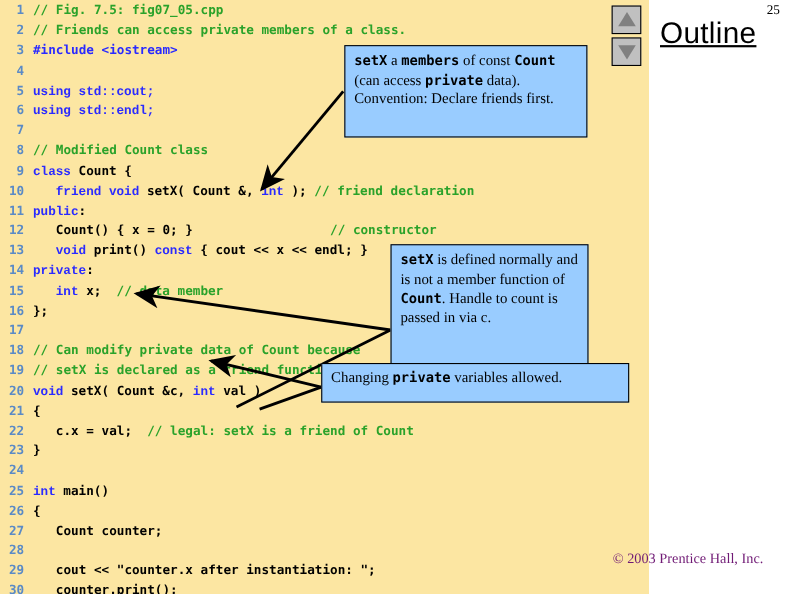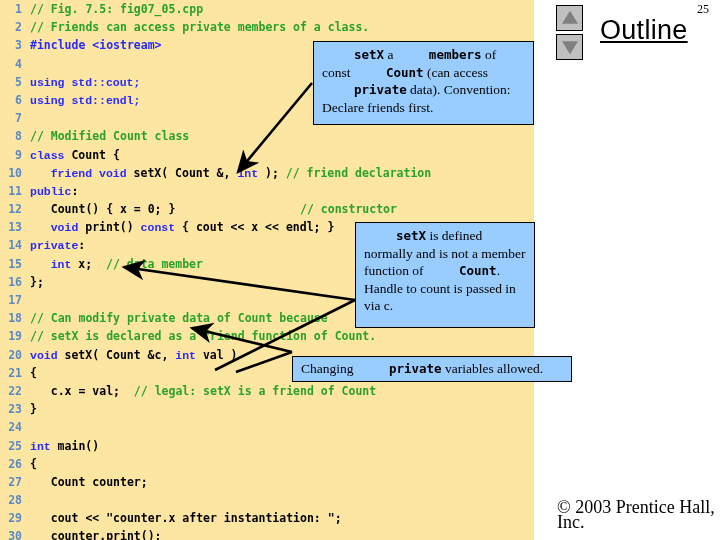--- a/index.html
+++ b/index.html
@@ -14,21 +14,21 @@
     height: 540px;
     overflow: hidden;
     background: #ffffff;
     font-family: "Liberation Serif", serif;
   }
   
   #code-panel {
     position: absolute;
     left: 0;
     top: 0;
-    width: 534px;
+    width: 590px;
     height: 540px;
     background: #fce6a2;
   }
   #code-listing {
     position: absolute;
     left: 0;
     top: 0;
     width: 534px;
     font-family: "DejaVu Sans Mono", "Liberation Mono", monospace;
     font-size: 11.5px;
@@ -63,25 +63,24 @@
     color: #000000;
     line-height: 17.5px;
     padding: 4px 7px 5px 8px;
     box-sizing: border-box;
     z-index: 6;
   }
   .callout b {
     font-family: "DejaVu Sans Mono", "Liberation Mono", monospace;
     font-weight: bold;
     font-size: 12.5px;
-    margin-left: 32px;
   }
   #callout-friend   { left: 313px; top: 41px;  width: 221px; height: 84px; }
-  #callout-setx     { left: 355px; top: 222px; width: 180px; height: 106px; }
-  #callout-private  { left: 292px; top: 356px; width: 280px; height: 26px;
+  #callout-setx     { left: 355px; top: 222px; width: 180px; height: 134px; }
+  #callout-private  { left: 292px; top: 330px; width: 280px; height: 36px;
                       line-height: 18px; padding-top: 3px; }
 
   
   #arrows {
     position: absolute;
     left: 0; top: 0;
     width: 720px; height: 540px;
     z-index: 5;
     pointer-events: none;
   }
@@ -139,23 +138,23 @@
     font-family: "Liberation Serif", serif;
     font-size: 12px;
     color: #000000;
     z-index: 8;
   }
   #copyright {
     position: absolute;
     left: 557px;
     top: 500px;
     font-family: "Liberation Serif", serif;
-    font-size: 18px;
+    font-size: 13px;
     line-height: 15px;
-    color: #000000;
+    color: #701a75;
     text-align: left;
     z-index: 8;
   }
 </style>
 </head>
 <body>
 
 <div id="slide">
 
   <div id="code-panel">

